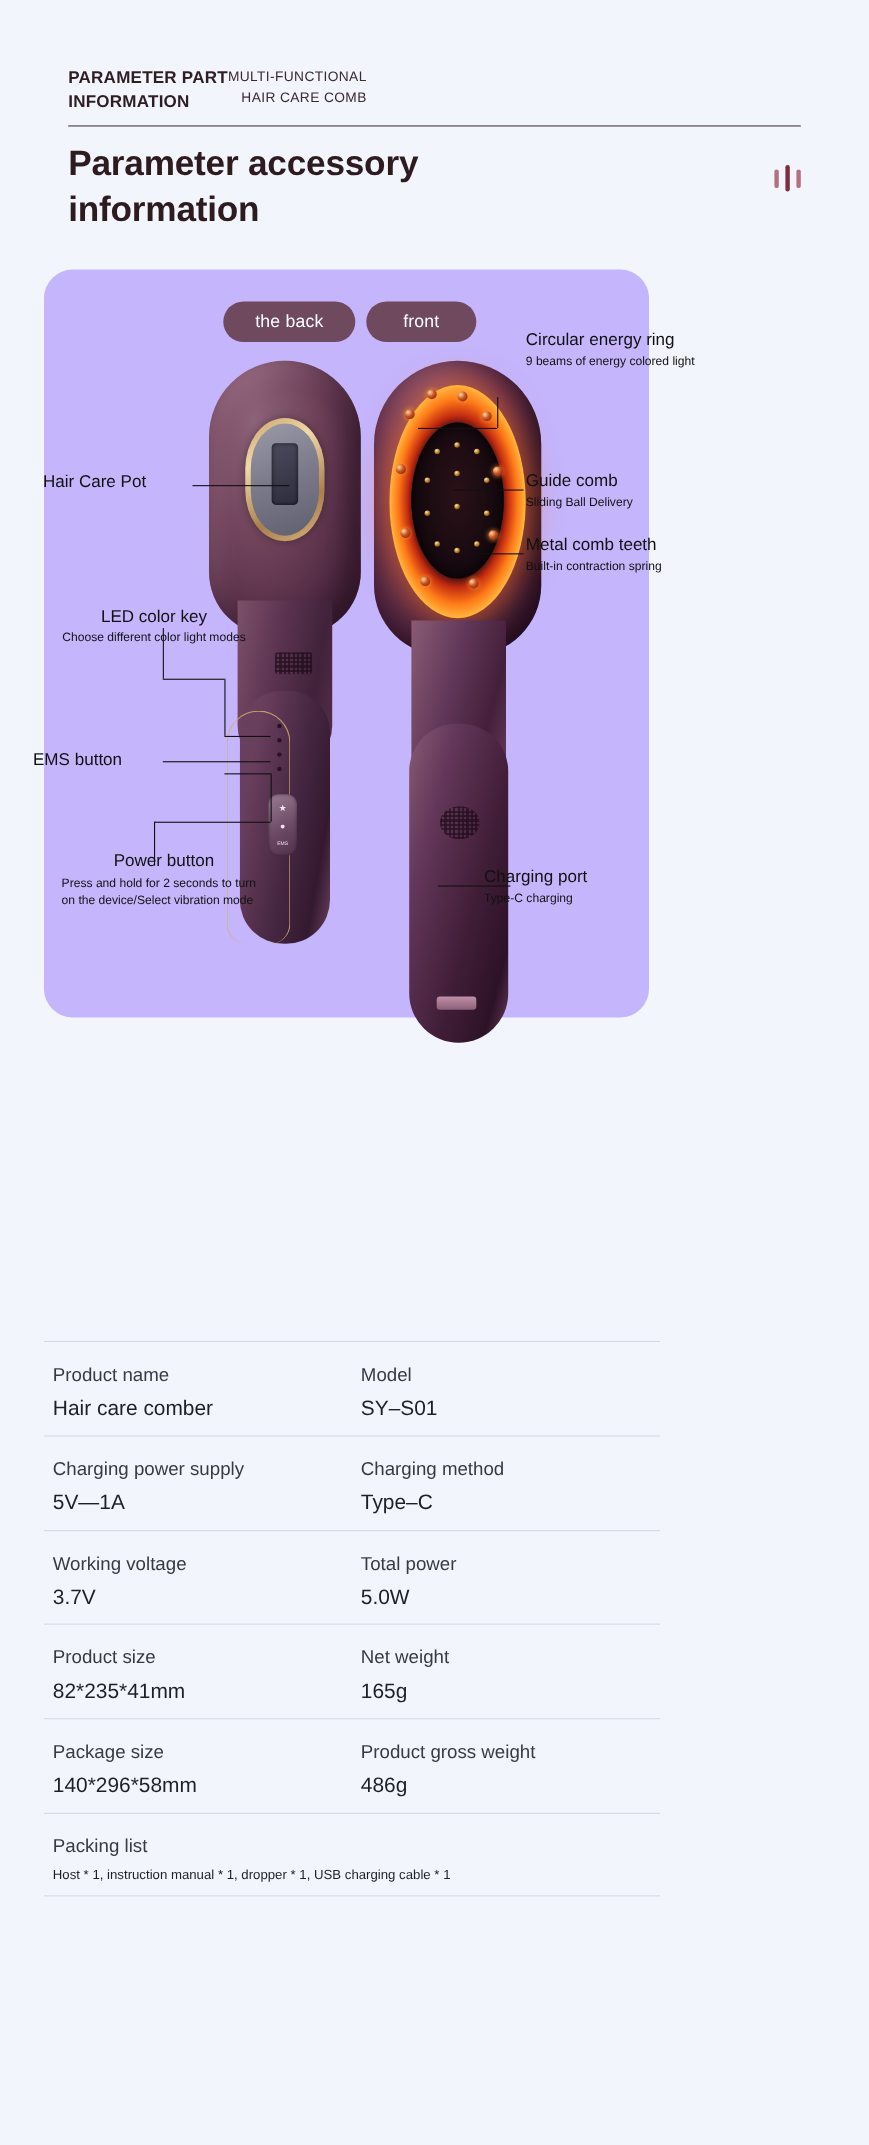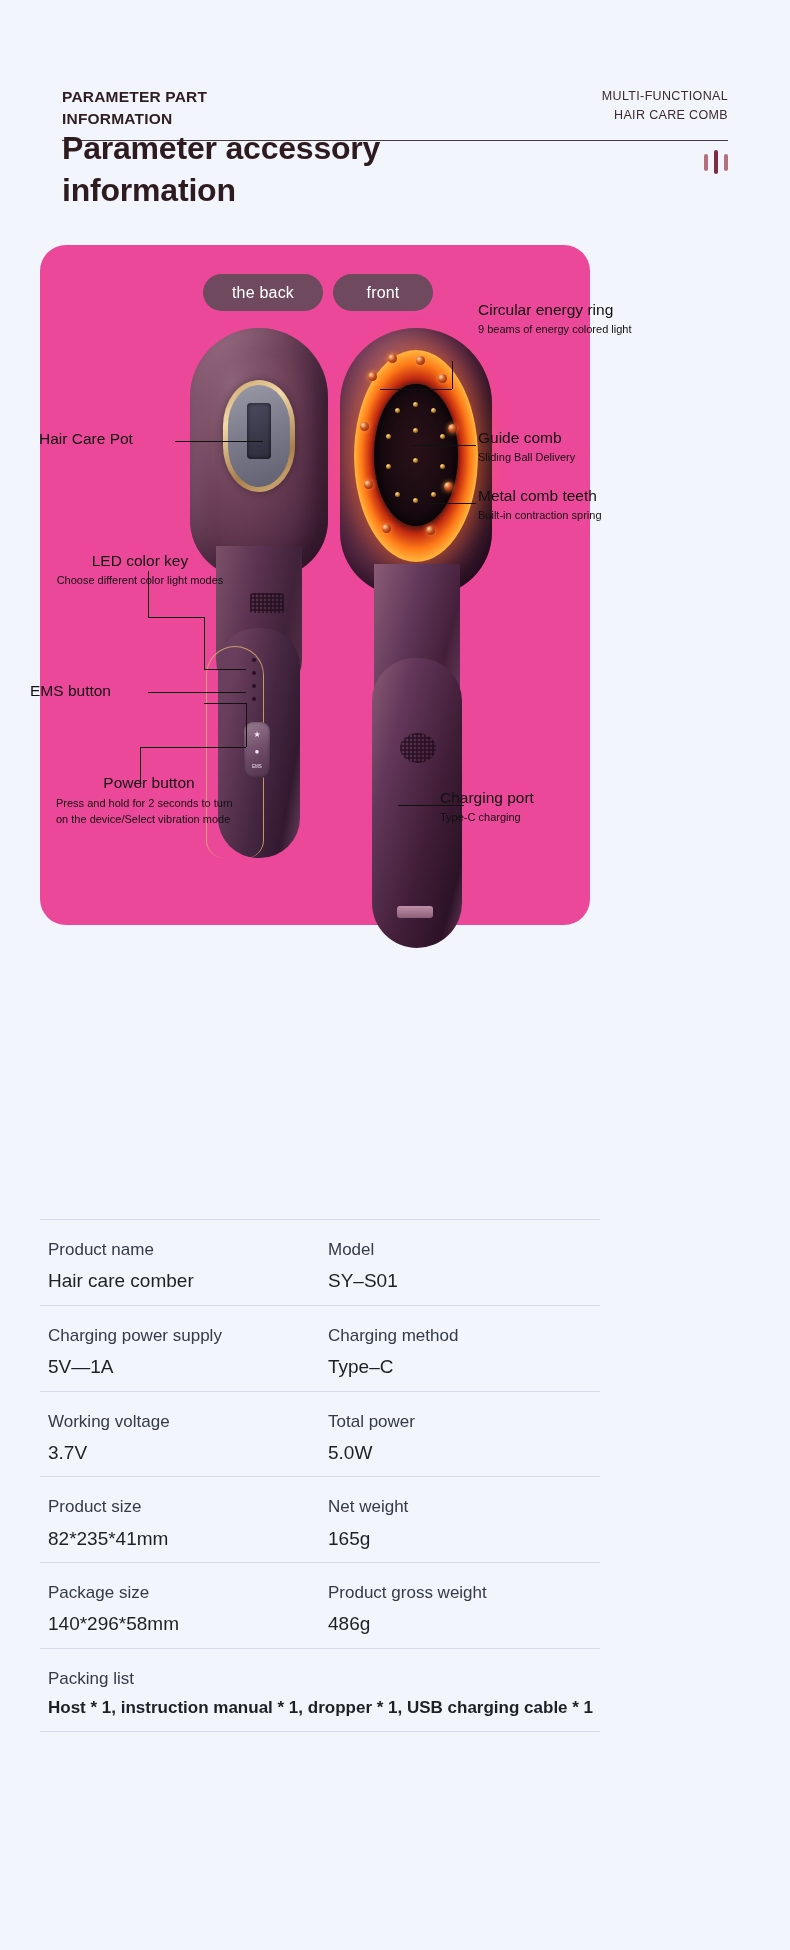--- a/index.html
+++ b/index.html
@@ -18,23 +18,21 @@
     overflow: hidden;
   }
 
   
   .header {
     position: absolute;
     left: 62px; top: 60px; width: 666px;
   }
   .header-row {
     display: flex;
-    justify-content: space-between;
     align-items: flex-start;
-    margin-top: 26px;
   }
   .kicker {
     font-size: 15.5px;
     font-weight: bold;
     line-height: 1.42;
     letter-spacing: 0.2px;
     color: #2e1e22;
     text-transform: uppercase;
   }
   .kicker-right {
@@ -76,21 +74,21 @@
   .bar { width: 4px; border-radius: 2px; }
   .bar.b1 { height: 17px; background: #b5707f; }
   .bar.b2 { height: 24px; background: #7e2d41; }
   .bar.b3 { height: 17px; background: #b5707f; }
 
   
   .card {
     position: absolute;
     left: 40px; top: 245px;
     width: 550px; height: 680px;
-    background: #ec4899;
+    background: #c4b5fd;
     border-radius: 26px;
   }
 
   .pill {
     position: absolute;
     display: flex;
     align-items: center;
     justify-content: center;
     background: #6f4a5e;
     color: #ffffff;
@@ -285,21 +283,21 @@
     color: #353a45;
     line-height: 1.55;
     font-weight: 400;
   }
   .spec-v {
     font-size: 19px;
     color: #1d2026;
     line-height: 1.55;
     margin-top: 3px;
   }
-  .spec-v.small { font-size: 17px; font-weight: bold; }
+  .spec-v.small { font-size: 12px; }
 </style>
 </head>
 <body>
 
 <div id="page">
 
   <div class="header">
     <div class="header-row">
       <div class="kicker">
         <div>PARAMETER PART</div>

